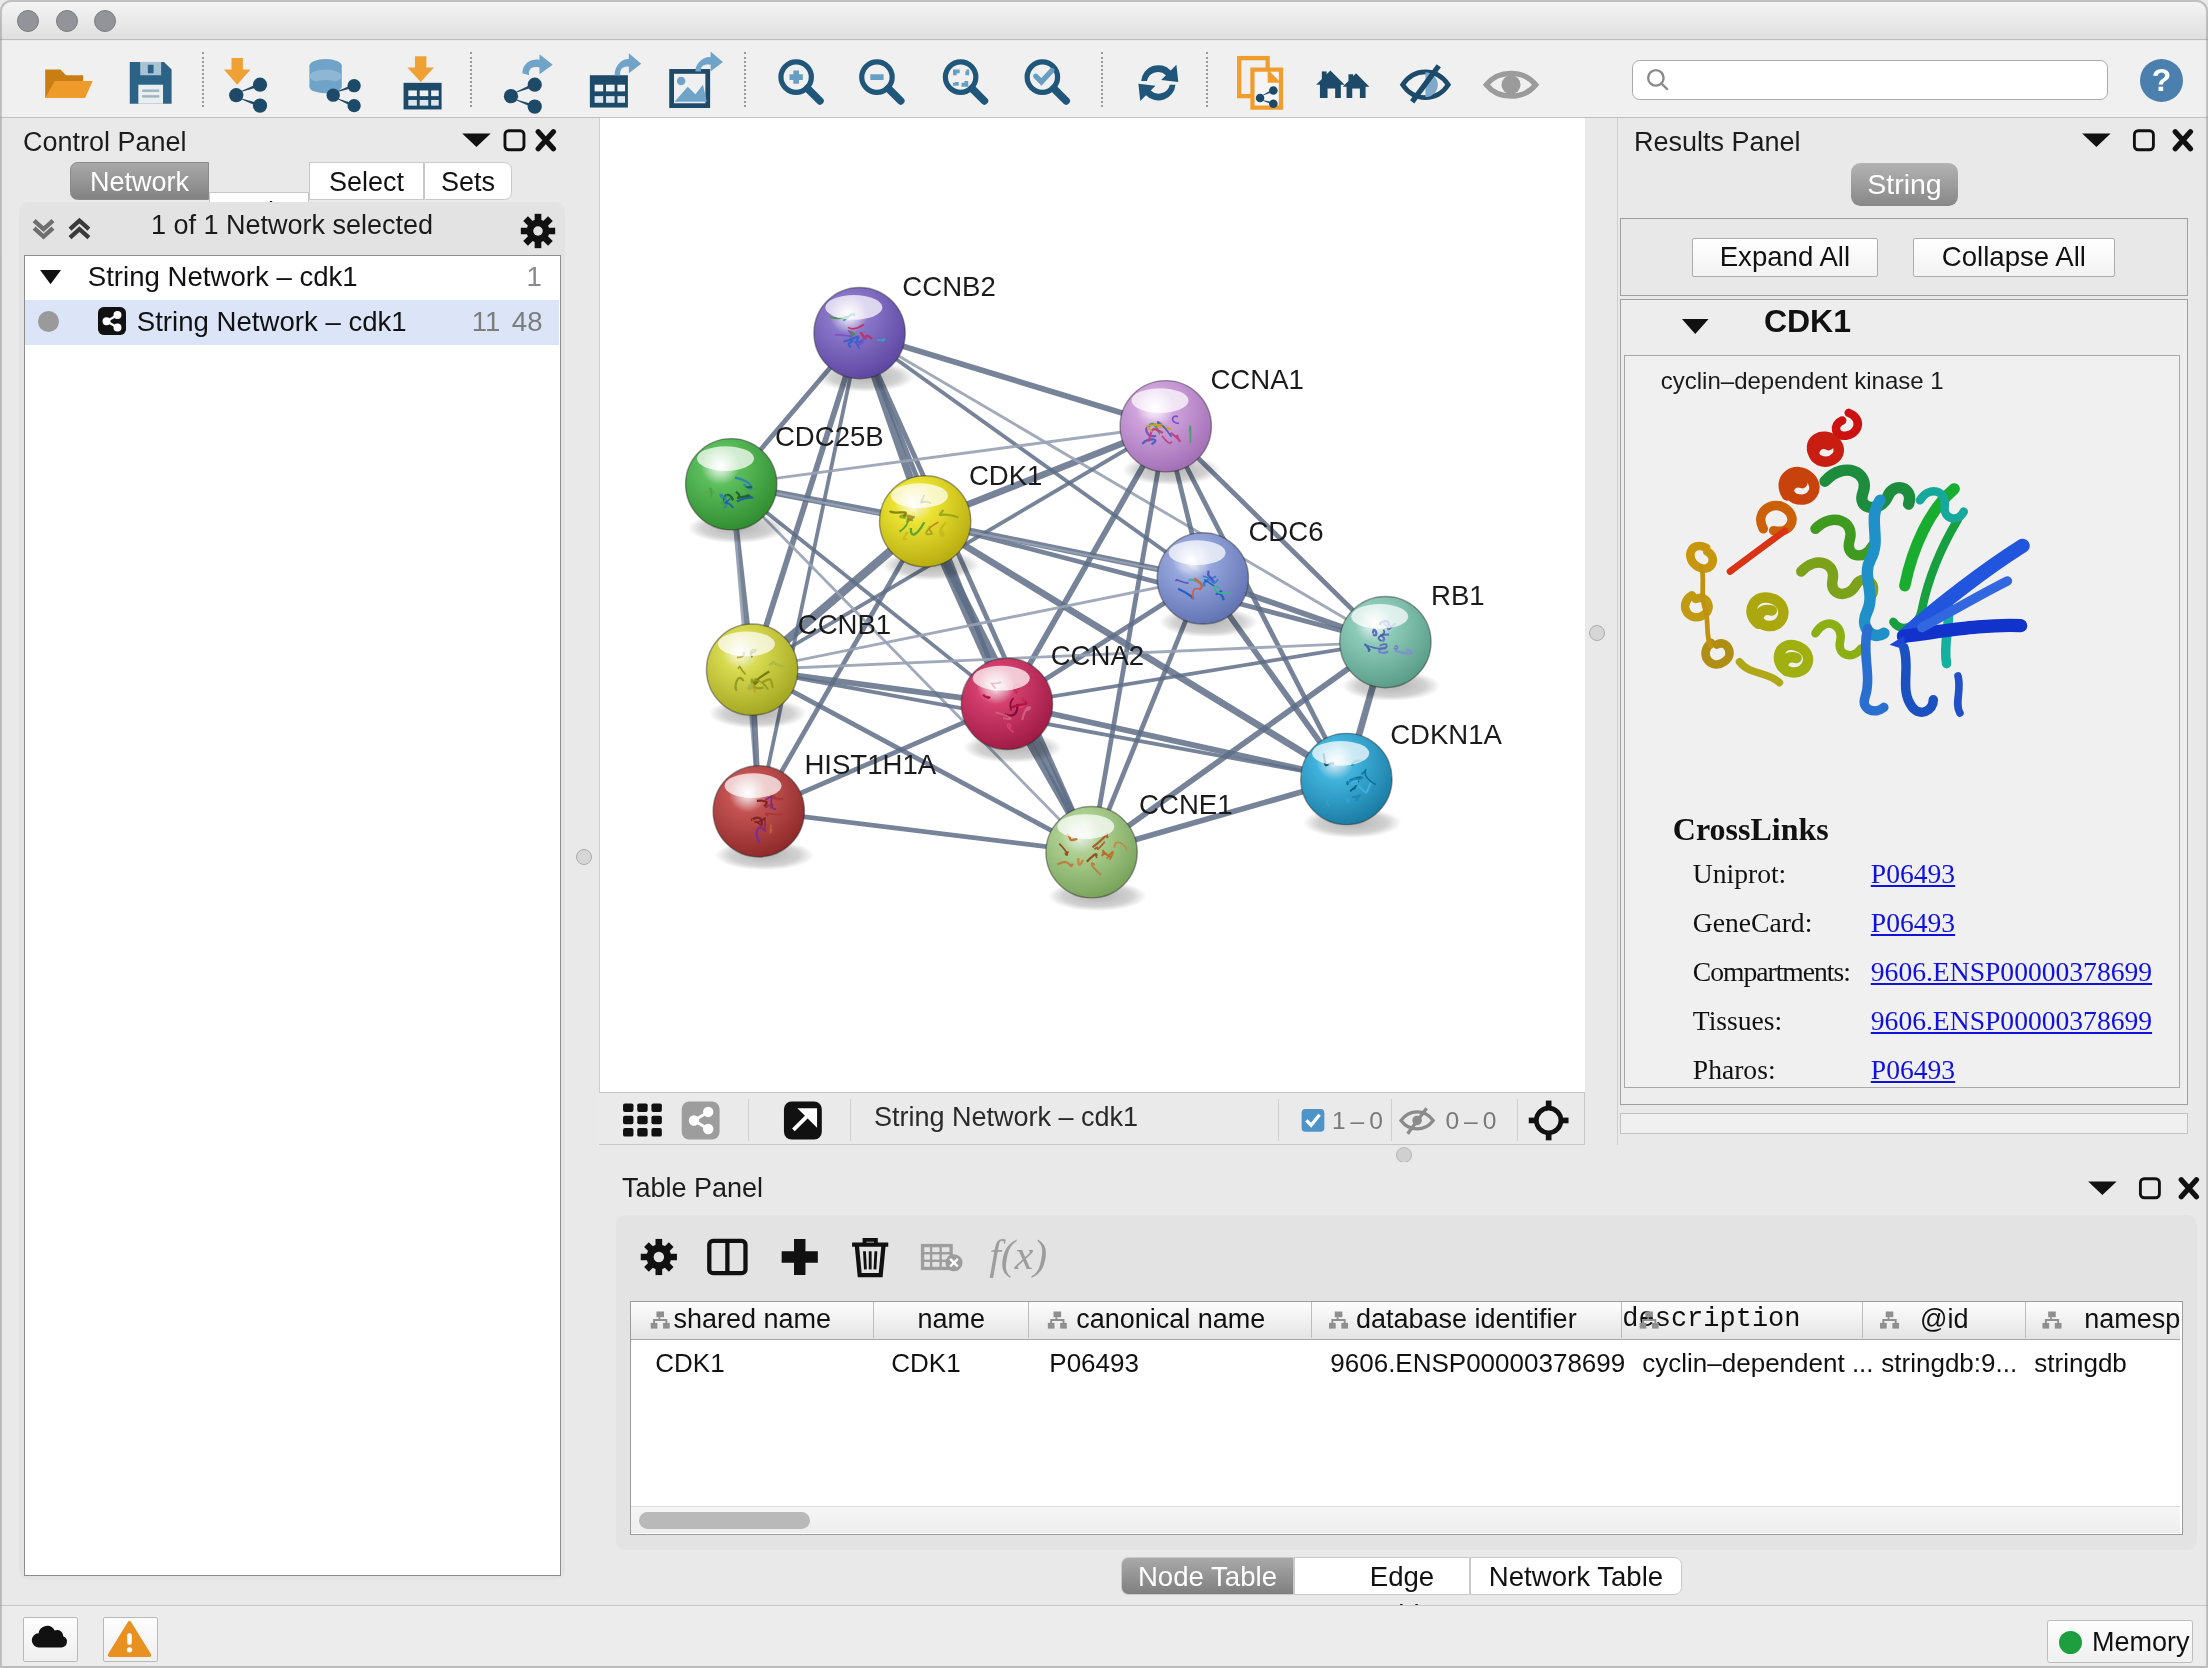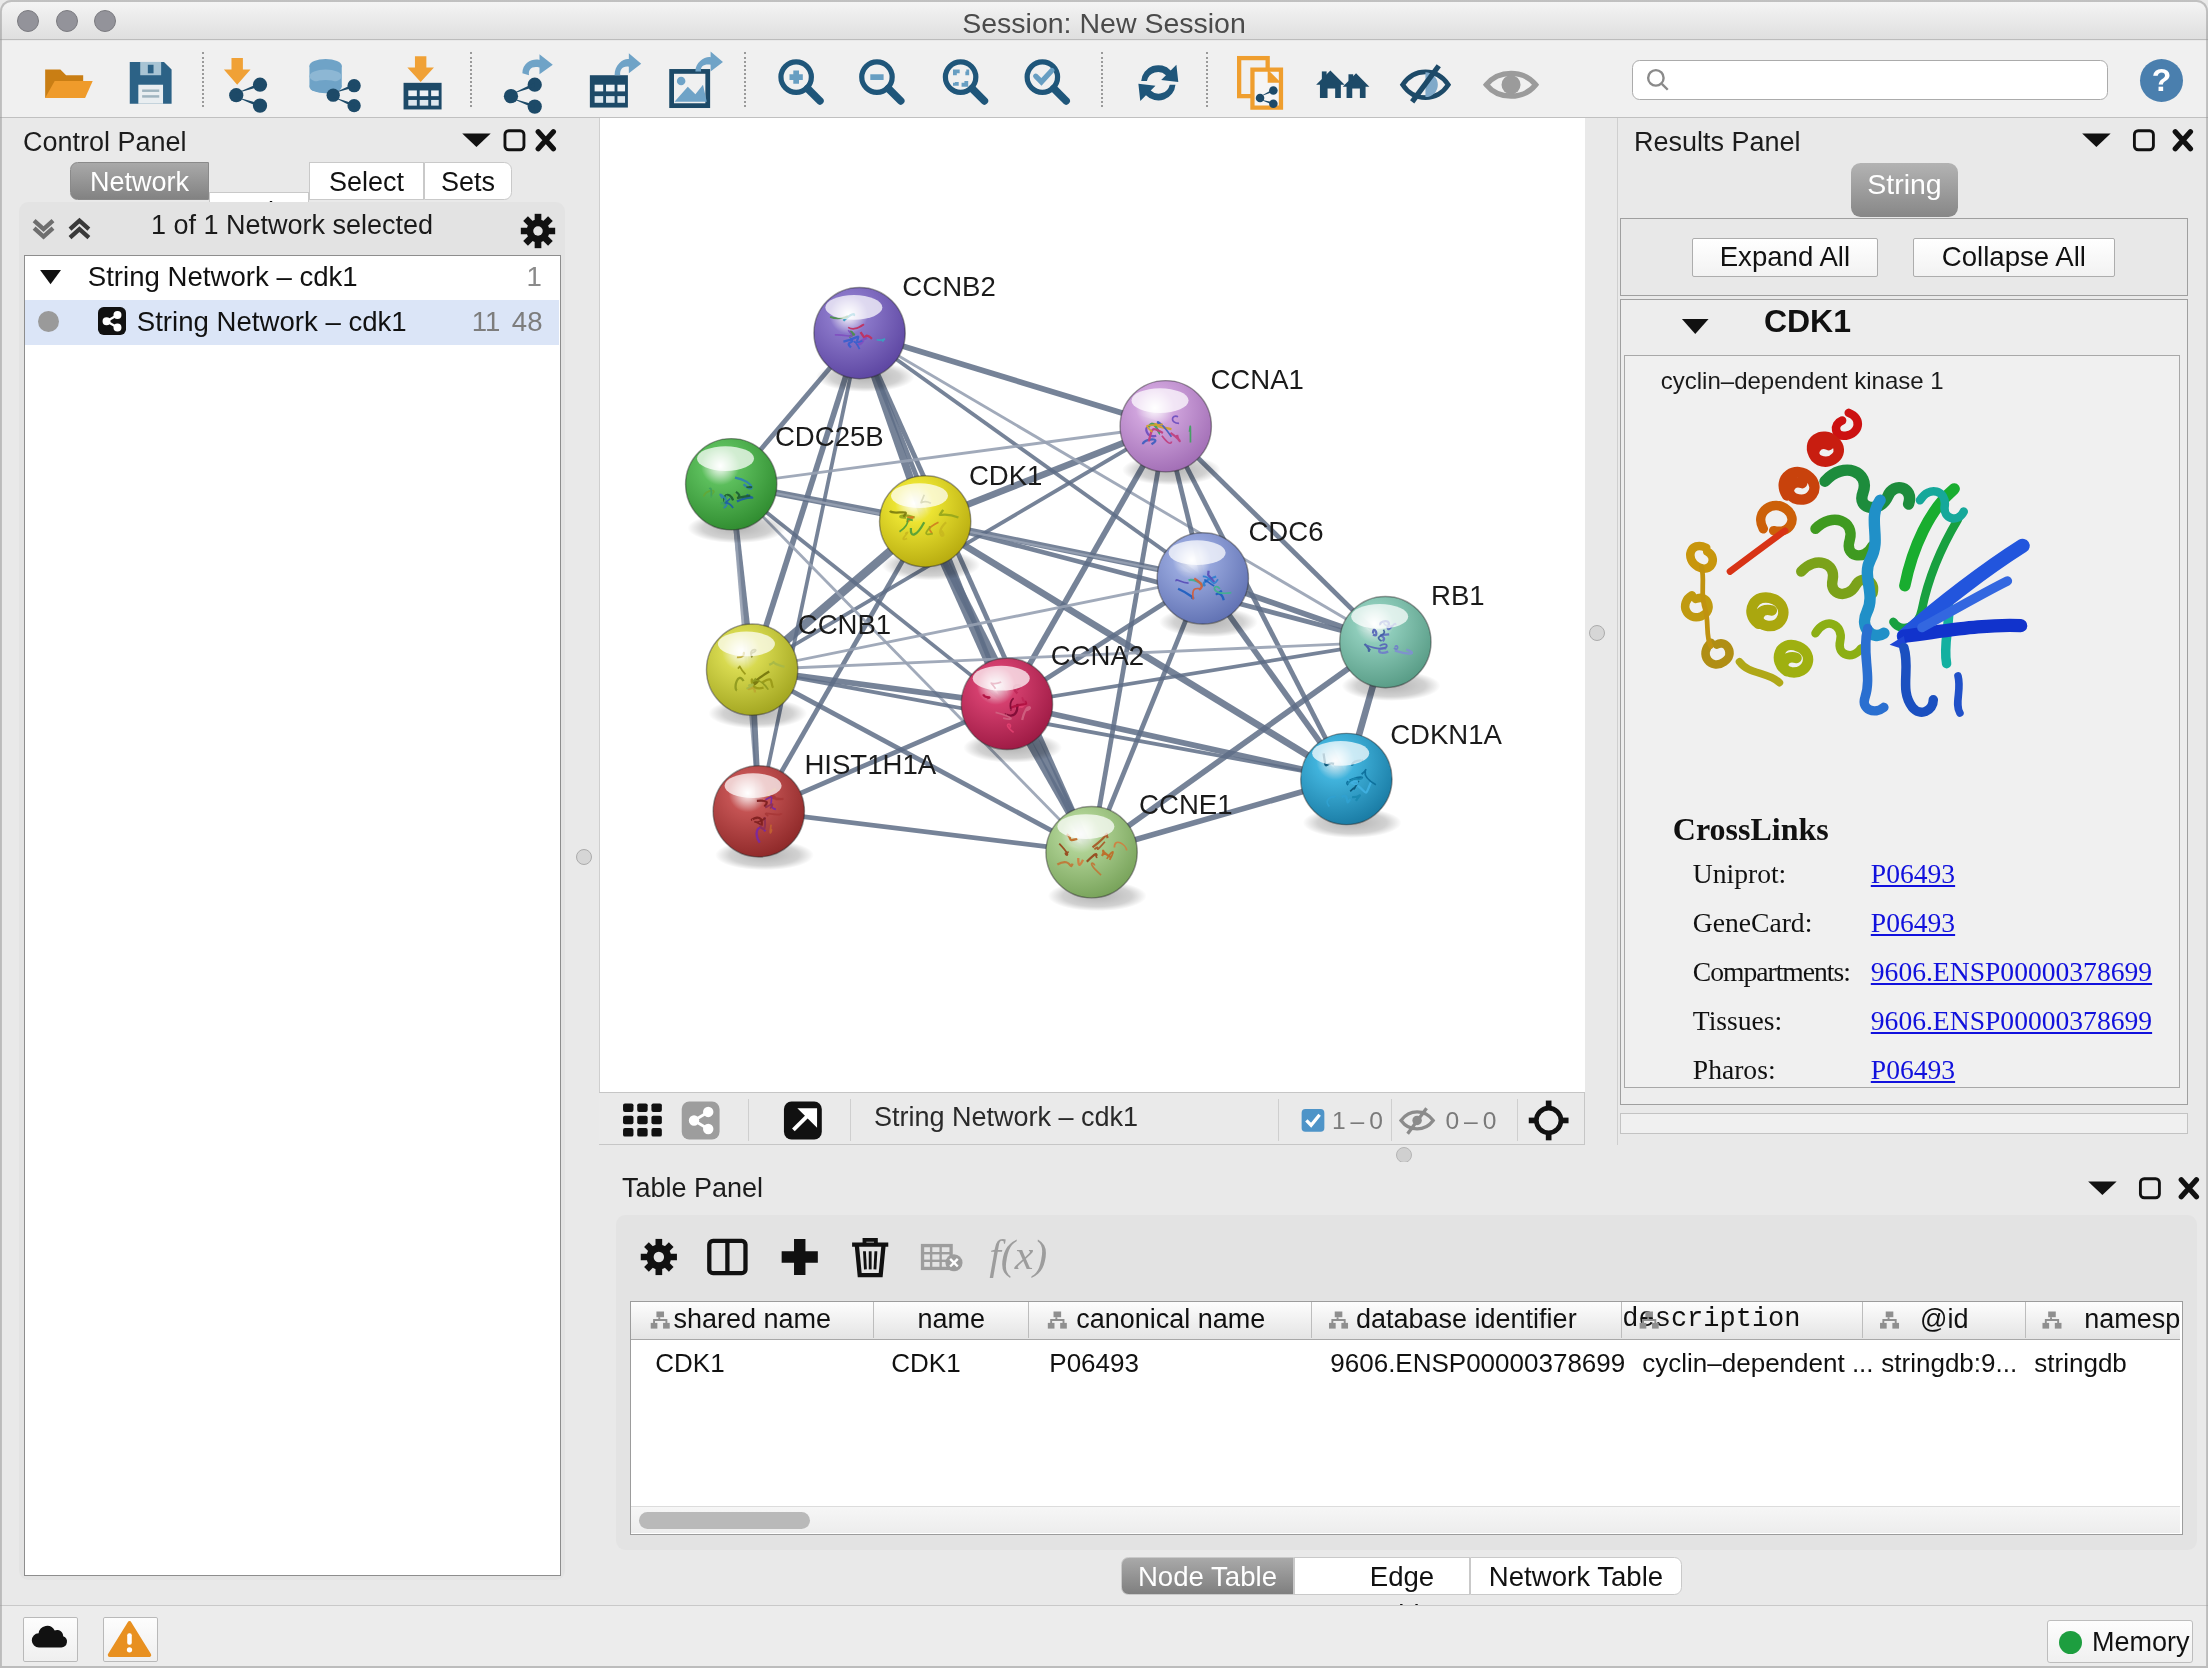--- a/index.html
+++ b/index.html
@@ -46,21 +46,20 @@
   #statusbar { left:0; top:1605px; width:2208px; height:63px; background:#ececec; border-top:1.9px solid #c9c9c9; }
   .sbtn { top:10.5px; width:55px; height:45px; background:linear-gradient(#fdfdfd,#efefef); border:1.9px solid #b9b9b9; border-radius:1.9px; }
 </style>
 </head>
 <body>
 
 <div class="abs" id="titlebar">
   <div class="abs tl" style="left:17px;"></div>
   <div class="abs tl" style="left:56px;"></div>
   <div class="abs tl" style="left:94px;"></div>
-  <div class="abs" id="title">Session: New Session</div>
 </div>
 
 <div class="abs" id="toolbar">
   <svg class="abs" style="left:0;top:0" width="1579" height="77" viewBox="0 0 1660 81">
 
     <g transform="translate(73,44)">
       <path d="M-26,16 L-26,-14 L-10,-14 L-4,-8 L14,-8 L14,-2 L-26,16 Z" fill="#c97e14"></path>
       <path d="M-26,16 L-16,-2 L24,-2 L16,16 Z" fill="#ef9b2b"></path>
     </g>
 
@@ -836,21 +835,21 @@
   <div class="abs bt" style="left:871px;top:395px;width:212px;border-radius:0 7.6px 7.6px 0;">Network Table</div>
 </div>
 
 <div class="abs" id="rpanel">
   <div class="abs ptitle" style="left:16px;top:8.6px;">Results Panel</div>
   <svg class="abs" style="left:462px;top:7.6px;" width="124" height="28.5" viewBox="0 0 130 30">
     <polygon points="2,8 32,8 17,22" fill="#111"></polygon>
     <rect x="57" y="5" width="20" height="20" rx="4" fill="none" stroke="#111" stroke-width="3"></rect>
     <path d="M100,6 L116,24 M116,6 L100,24" stroke="#111" stroke-width="5.5" stroke-linecap="round"></path>
   </svg>
-  <div class="abs" style="left:233px;top:45px;width:107px;height:54px;background:linear-gradient(#b3b3b3,#878787);
+  <div class="abs" style="left:233px;top:45px;width:107px;height:43px;background:linear-gradient(#b3b3b3,#878787);
        border-radius:9.5px;color:#fff;font-size:28.5px;text-align:center;line-height:43px;">String</div>
   <div class="abs rbox" style="top:100px;height:78px;">
     <div class="abs btn" style="left:71px;top:19px;width:186px;height:39px;line-height:36px;">Expand All</div>
     <div class="abs btn" style="left:292px;top:19px;width:202px;height:39px;line-height:36px;">Collapse All</div>
   </div>
   <div class="abs rbox" style="top:181px;height:806px;background:#ededed;">
     <svg class="abs" style="left:60px;top:15px" width="28.5" height="23" viewBox="0 0 30 24">
         <polygon points="1,4 29,4 15,20" fill="#111"></polygon>
       </svg>
     <div class="abs" style="left:143px;top:2.9px;font-size:32px;font-weight:bold;color:#111;">CDK1</div>

